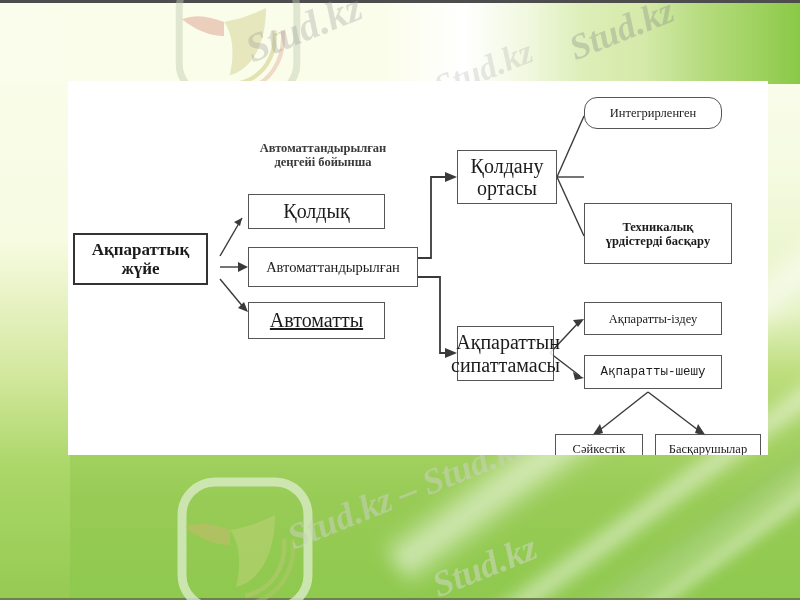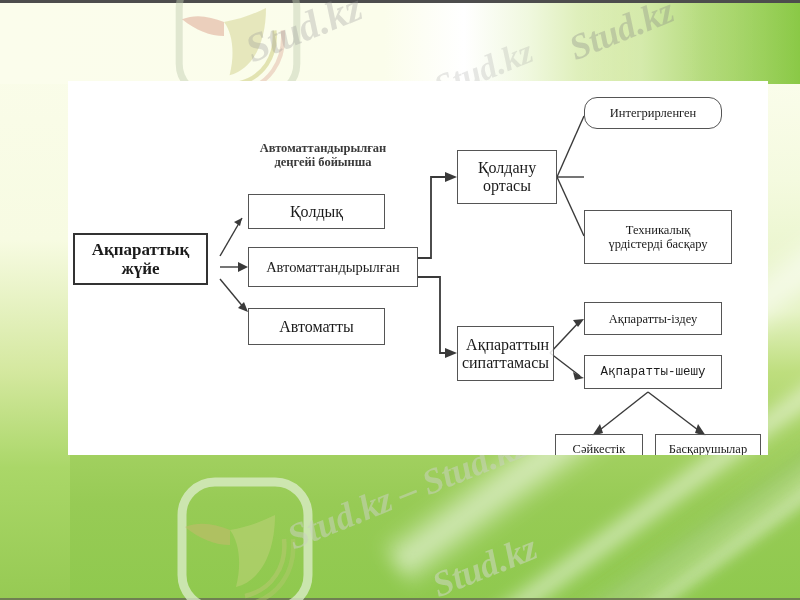--- a/index.html
+++ b/index.html
@@ -87,21 +87,21 @@
     display:flex;align-items:center;justify-content:center;
     text-align:center;
     color:#1b1b1b;
     line-height:1.12;
     padding:1px 3px;
   }
   .node.root{
     border-width:2px;border-color:#333;
     font-weight:bold;font-size:17px;
   }
-  .node.lvl1{font-size:16px;}
+  .node.lvl1{font-size:20px;}
   .node.lvl1.wide{font-size:14.5px;}
   .node.leaf{font-size:12.5px;}
   .node.leaf-sm{font-size:12.5px;}
   .label-free{
     position:absolute;text-align:center;
     font-size:12.5px;font-weight:bold;color:#3a3a3a;
     line-height:1.15;
   }
   svg#links{position:absolute;left:0;top:0;width:700px;height:374px;overflow:visible;}
   svg#links path,svg#links line,svg#links polyline{
@@ -202,28 +202,28 @@
       </svg>
 
       <div class="label-free" style="left:165px;top:60px;width:180px;">Автоматтандырылған<br>деңгейі бойынша</div>
 
       <div class="node root" style="left:5px;top:152px;width:135px;height:52px;">Ақпараттық<br>жүйе</div>
 
       <div class="node lvl1" style="left:180px;top:113px;width:137px;height:35px;">Қолдық</div>
 
       <div class="node lvl1 wide" style="left:180px;top:166px;width:170px;height:40px;">Автоматтандырылған</div>
 
-      <div class="node lvl1" style="left:180px;top:227px;width:137px;height:37px;">Автоматты</div>
+      <div class="node lvl1" style="left:180px;top:221px;width:137px;height:37px;text-decoration:underline;">Автоматты</div>
 
       <div class="node lvl1" style="left:389px;top:69px;width:100px;height:54px;">Қолдану<br>ортасы</div>
 
       <div class="node leaf" style="left:516px;top:16px;width:138px;height:32px;border-radius:13px;">Интегрирленген</div>
 
 
-      <div class="node leaf" style="left:516px;top:129px;width:148px;height:54px;">Техникалық<br>үрдістерді басқару</div>
+      <div class="node leaf" style="left:516px;top:122px;width:148px;height:61px;font-weight:bold;">Техникалық<br>үрдістерді басқару</div>
 
       <div class="node lvl1" style="left:389px;top:245px;width:97px;height:55px;text-align:right;">Ақпараттын<br>сипаттамасы</div>
 
       <div class="node leaf" style="left:516px;top:221px;width:138px;height:33px;">Ақпаратты-іздеу</div>
 
       <div class="node leaf" style="left:516px;top:274px;width:138px;height:34px;font-family:Liberation Mono, monospace;">Ақпаратты-шешу</div>
 
       <div class="node leaf-sm" style="left:487px;top:353px;width:88px;height:30px;">Сәйкестік</div>
 
       <div class="node leaf-sm" style="left:587px;top:353px;width:106px;height:30px;">Басқарушылар</div>

